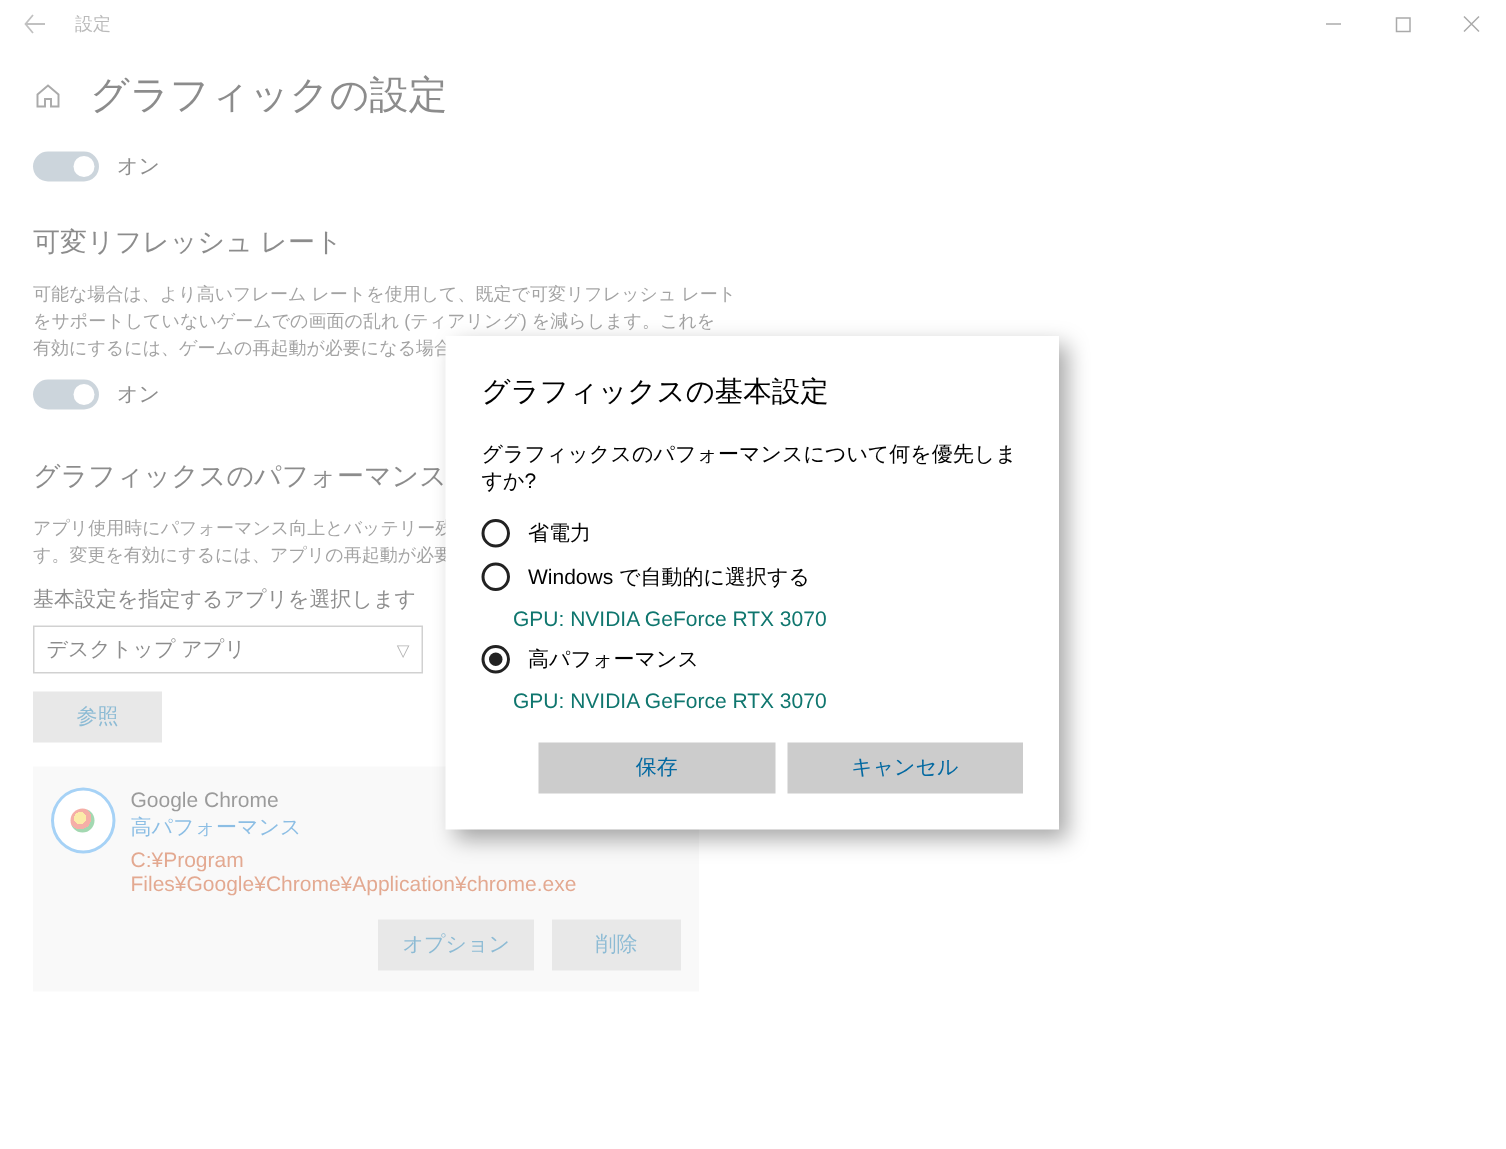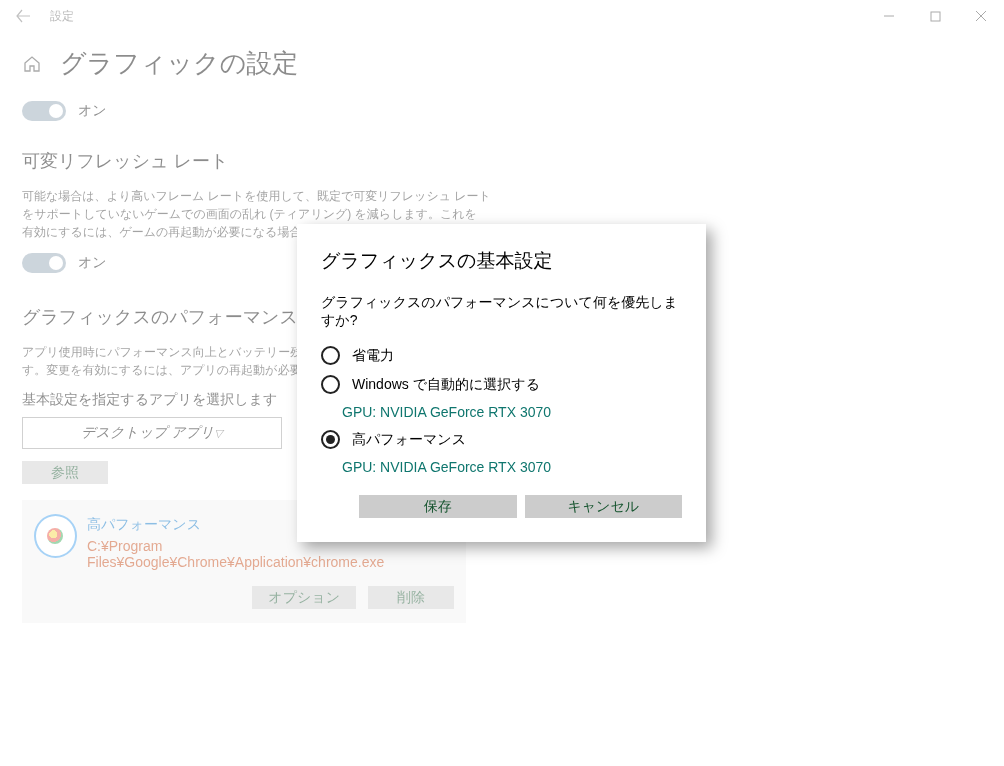--- a/index.html
+++ b/index.html
@@ -13,23 +13,23 @@
   .homerow{display:flex;align-items:center;margin-bottom:20px;}
   .homerow .home-icon{margin-right:18px;display:flex;align-items:center;justify-content:center;}
   .page-title{font-size:26px;font-weight:400;}
   .toggle-row{display:flex;align-items:center;margin-bottom:28px;}
   .toggle{width:44px;height:20px;border-radius:10px;background:#8fa2b2;position:relative;margin-right:12px;}
   .toggle .knob{position:absolute;right:3px;top:3px;width:14px;height:14px;border-radius:50%;background:#fff;}
   .toggle-label{font-size:14px;}
   .section-title{font-size:18px;font-weight:400;margin-bottom:14px;}
   .section-desc{font-size:12px;color:#333;line-height:1.5;white-space:pre-line;max-width:560px;margin-bottom:12px;}
   .applabel{font-size:14px;margin-bottom:8px;display:block;}
-  .select{width:260px;height:32px;border:1px solid #999;background:#fff;display:flex;align-items:center;padding:0 8px;justify-content:center;box-sizing:border-box;margin-bottom:12px;font-style:italic;}
+  .select{width:260px;height:32px;border:1px solid #999;background:#fff;display:flex;align-items:center;padding:0 8px;justify-content:space-between;box-sizing:border-box;margin-bottom:12px;}
   .select .chev{font-size:11px;color:#555;}
-  .btn{height:23px;min-width:86px;background:#ccc;border:none;font-size:14px;color:#14532d;display:inline-flex;align-items:center;justify-content:center;padding:0 16px;}
+  .btn{height:34px;min-width:86px;background:#ccc;border:none;font-size:14px;color:#0369a1;display:inline-flex;align-items:center;justify-content:center;padding:0 16px;}
   .app-card{background:#f2f2f2;padding:14px 12px 14px 12px;width:444px;box-sizing:border-box;margin-top:16px;}
   .app-card .row1{display:flex;}
   .app-card .icon{width:40px;height:40px;border-radius:50%;background:#fff;border:2px solid #3b9beb;display:flex;align-items:center;justify-content:center;margin-right:10px;position:relative;}
   .app-card .icon .inner{width:16px;height:16px;border-radius:50%;background:radial-gradient(circle at 40% 40%, #f7d23e 0 30%, #e94d3c 30% 55%, #34a853 55% 80%, #4285f4 80% 100%);}
   .app-card .name{font-size:14px;color:#222;}
   .app-card .perf{font-size:14px;color:#006fc4;margin-top:2px;}
   .app-card .path{font-size:14px;color:#c2410c;margin-top:4px;}
   .app-card .btns{display:flex;justify-content:flex-end;gap:12px;margin-top:16px;}
   
   .scrim{position:absolute;inset:0;background:rgba(255,255,255,0.55);}
@@ -113,20 +113,21 @@
       <span class="chev">▽</span>
     </div>
     <button class="btn">参照</button>
 
     <div class="app-card">
       <div class="row1">
         <div class="icon">
             <div class="inner"></div>
           </div>
         <div>
+          <div class="name">Google Chrome</div>
           <div class="perf">高パフォーマンス</div>
           <div class="path">C:¥Program Files¥Google¥Chrome¥Application¥chrome.exe</div>
         </div>
       </div>
       <div class="btns">
         <button class="btn">オプション</button>
         <button class="btn">削除</button>
       </div>
     </div>
   </div>

